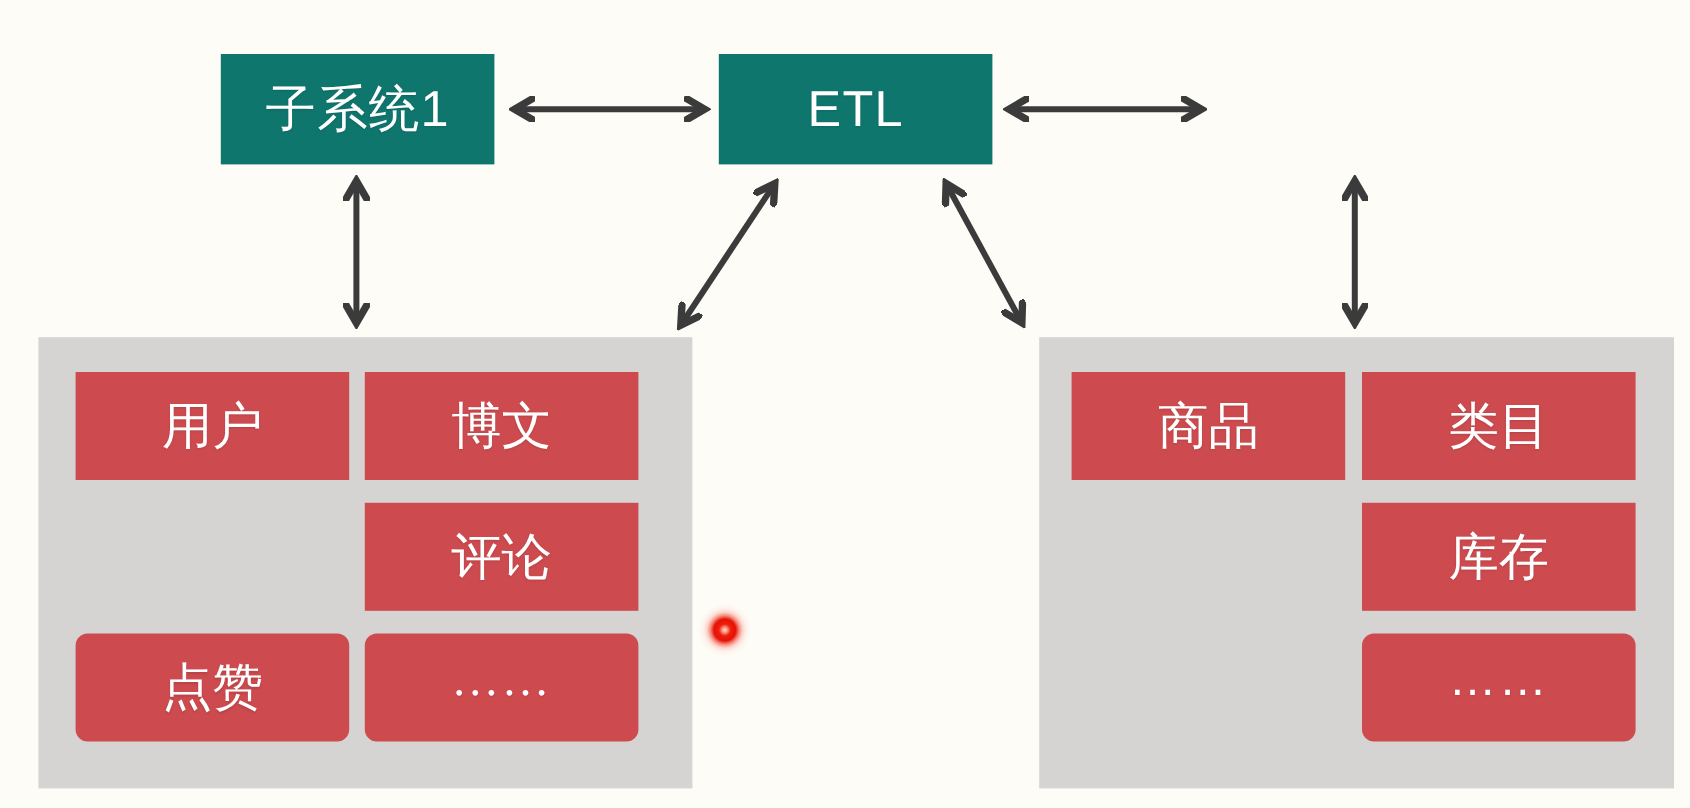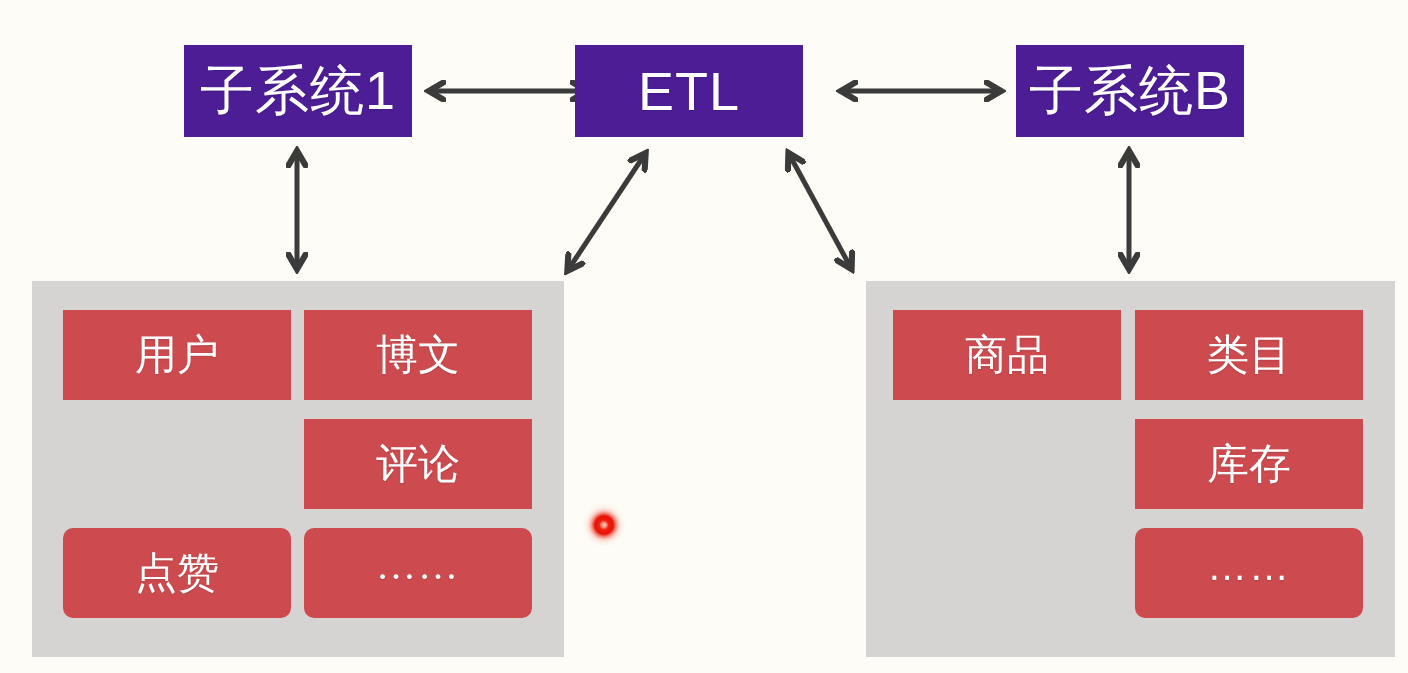--- a/index.html
+++ b/index.html
@@ -16,45 +16,45 @@
     overflow: hidden;
   }
   .arrow-layer {
     position: absolute;
     left: 0; top: 0;
     width: 1408px; height: 673px;
     pointer-events: none;
   }
   .node {
     position: absolute;
-    background: #4c1d95;
+    background: #0f766e;
     color: #FFFFFF;
     display: flex;
     align-items: center;
     justify-content: center;
-    font-size: 54px;
+    font-size: 42px;
     letter-spacing: 1px;
     text-shadow: 0 1px 2px rgba(0,0,0,0.12);
   }
   .top-node {
     width: 228px;
     height: 92px;
     top: 45px;
   }
   #node-subsystem1 { left: 184px; }
-  #node-etl        { left: 575px; text-align: center; }
+  #node-etl        { left: 599px; text-align: center; }
   #node-subsystemb { left: 1016px; }
 
   .panel {
     position: absolute;
     top: 281px;
     height: 376px;
     background: #D6D4D2;
   }
-  #panel-left  { left: 32px;  width: 532px; }
+  #panel-left  { left: 32px;  width: 532px; padding-left: 13px; }
   #panel-right { left: 866px; width: 529px; }
 
   .table-box {
     position: absolute;
     width: 228px;
     height: 90px;
     background: #CD4B4F;
     color: #FFFFFF;
     display: flex;
     align-items: center;
@@ -114,23 +114,20 @@
       <line x1="789" y1="154" x2="851" y2="268" marker-start="url(#ah)" marker-end="url(#ah)"></line>
     </g>
   </svg>
 
   <div class="node top-node" id="node-subsystem1">
     <span>子系统1</span>
   </div>
   <div class="node top-node" id="node-etl">
     <span>ETL</span>
   </div>
-  <div class="node top-node" id="node-subsystemb">
-    <span>子系统B</span>
-  </div>
 
   <div class="panel" id="panel-left">
     <div class="table-box col0 row0">
       <span>用户</span>
     </div>
     <div class="table-box col1 row0">
       <span>博文</span>
     </div>
     <div class="table-box col1 row1">
       <span>评论</span>

